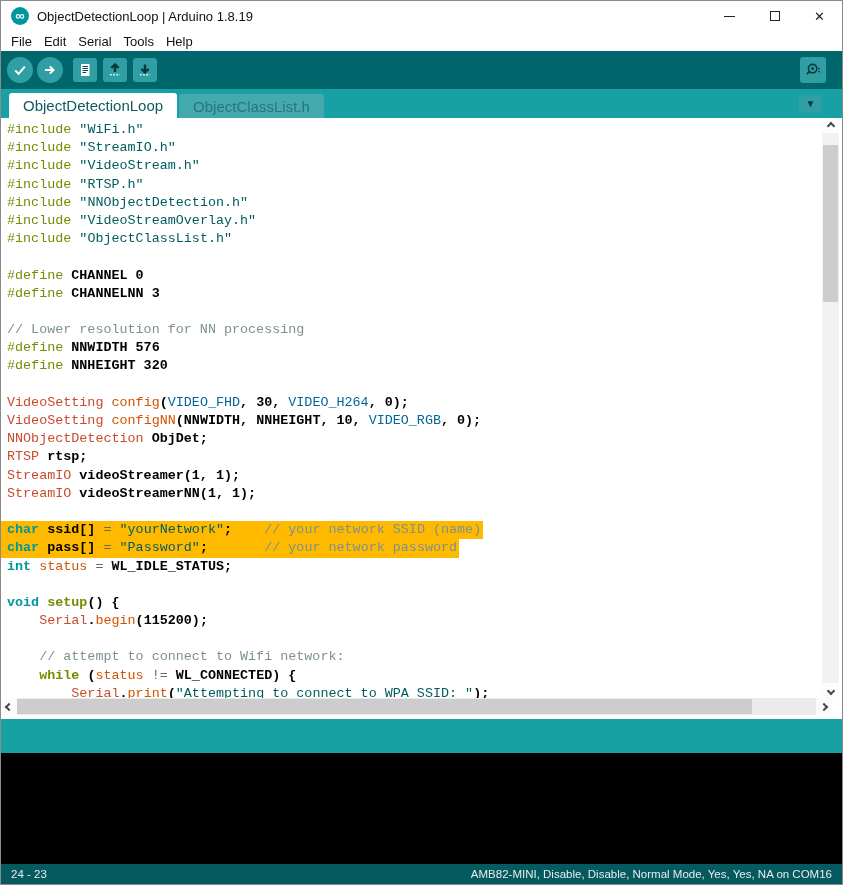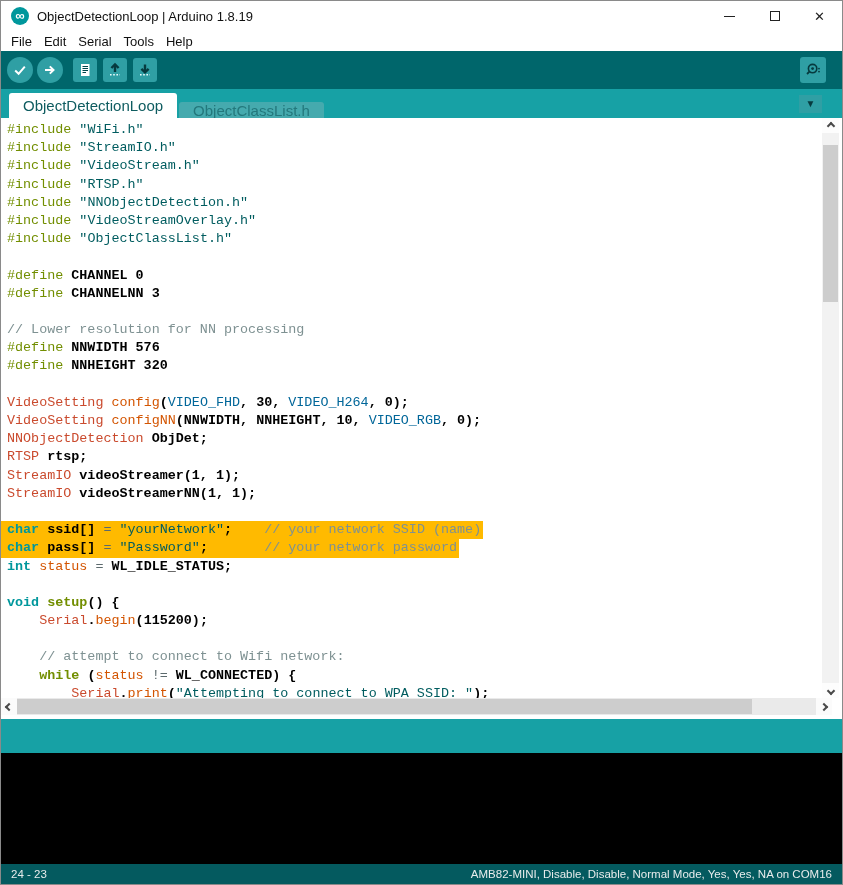--- a/index.html
+++ b/index.html
@@ -31,21 +31,21 @@
   .tb-square { width:24px; height:24px; border-radius:3px; background:var(--btn);
                display:flex; align-items:center; justify-content:center; margin-left:6px; }
   .tb-serial { margin-left:auto; margin-right:16px; width:26px; height:26px; border-radius:3px;
                background:var(--btn); display:flex; align-items:center; justify-content:center; }
 
   
   .tabbar { height:29px; background:var(--tabbar); display:flex; align-items:flex-end; padding-left:8px; flex:0 0 auto; }
   .tab { font-size:15px; padding:0 14px; display:flex; align-items:center; justify-content:center;
          border-radius:3px 3px 0 0; margin-right:2px; white-space:nowrap; }
   .tab.active { background:#fff; color:#0e5c60; height:25px; min-width:138px; }
-  .tab.inactive { background:var(--itab); color:#23787c; height:16px; min-width:120px; }
+  .tab.inactive { background:var(--itab); color:#23787c; height:24px; min-width:120px; }
   .tab-dropdown { margin-left:auto; align-self:center; margin-right:20px; width:23px; height:18px;
                   background:var(--btn); display:flex; align-items:center; justify-content:center;
                   color:#063a3e; font-size:10px; line-height:1; }
 
   
   .editor-row { height:580px; display:flex; background:#fff; flex:0 0 auto; }
   .code-area { flex:1 1 auto; overflow:hidden; padding:3px 0 0 6px; white-space:pre;
                font-family:"Liberation Mono", monospace; font-size:13.4px; line-height:18.2px; }
   .line { height:18.2px; color:#000; font-weight:bold; }
   .line.hl { background:var(--hl); width:max-content; padding-right:2px; margin-left:-6px; padding-left:6px; }

